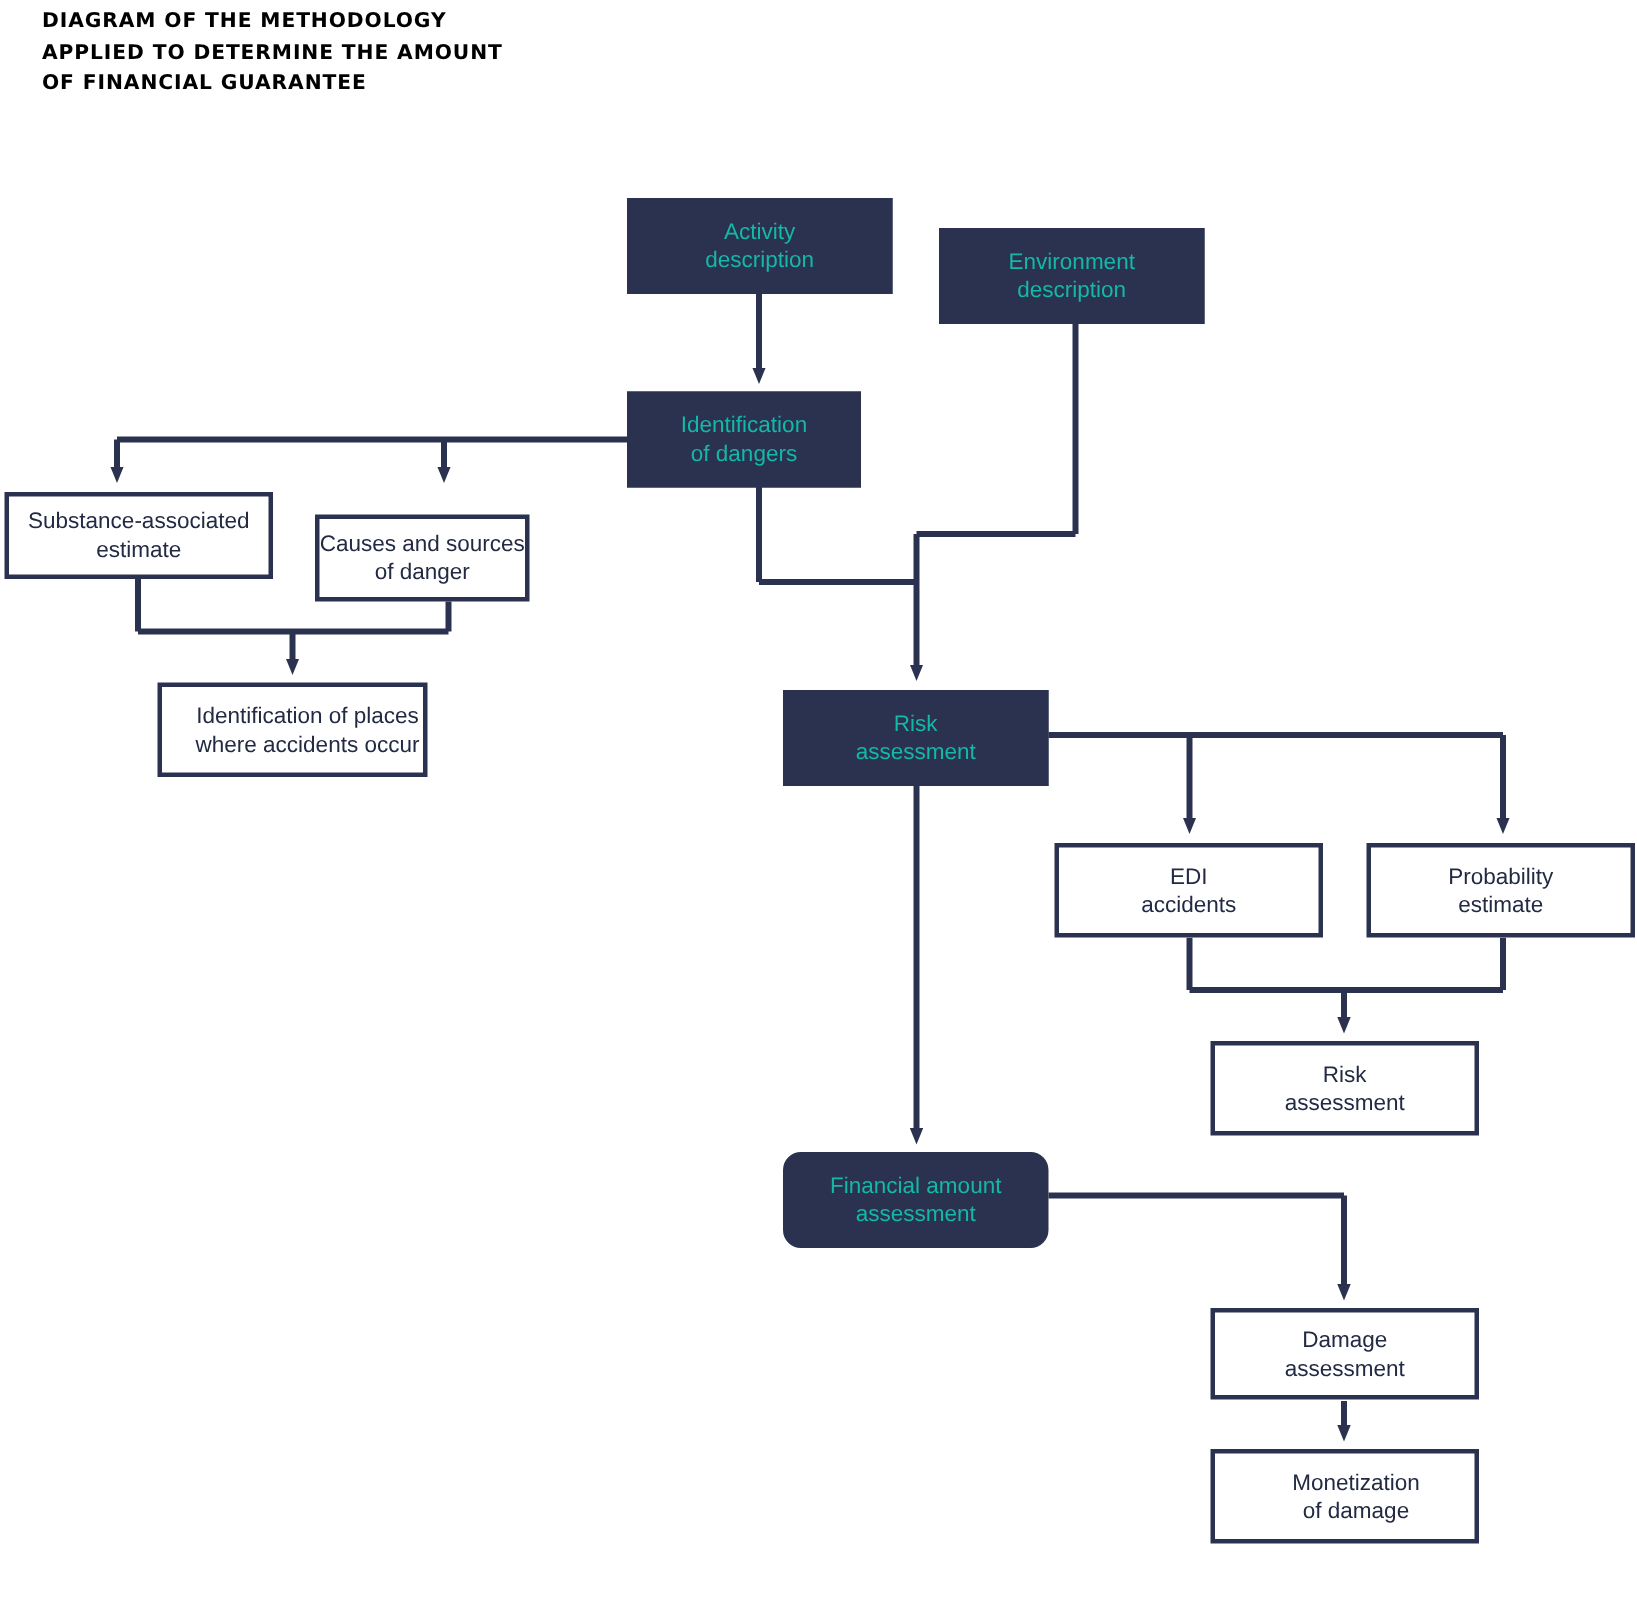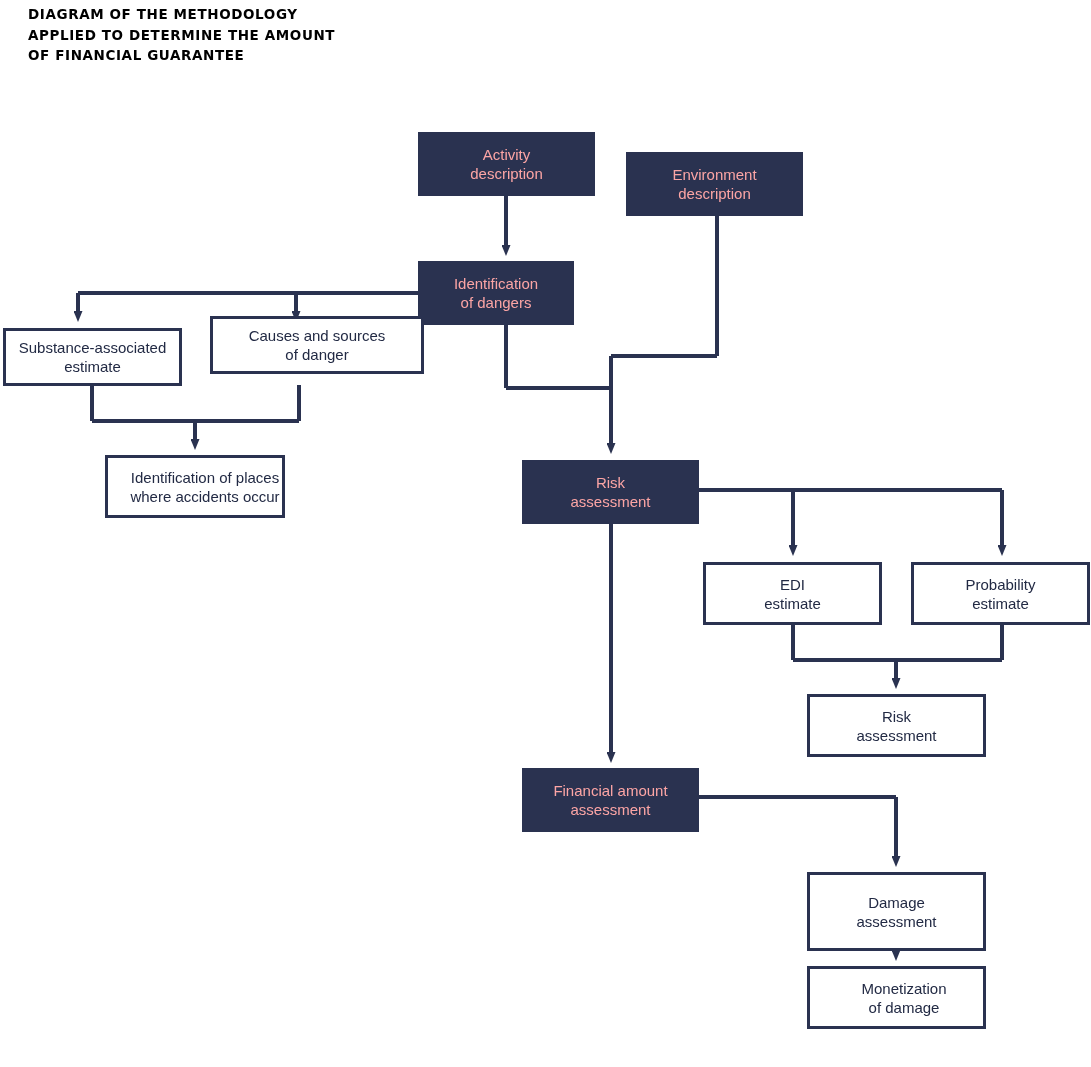--- a/index.html
+++ b/index.html
@@ -40,21 +40,21 @@
     justify-content: center;
     text-align: center;
     font-family: "Liberation Sans", sans-serif;
     font-size: 15px;
     line-height: 19px;
     white-space: pre-line;
     z-index: 3;
   }
   .node.filled {
     background: #2a3250;
-    color: #fca5a5;
+    color: #14b8a6;
     border: 1px solid #2a3250;
   }
   .node.outlined {
     background: #ffffff;
     color: #222a44;
     border: 3px solid #2a3250;
   }
   .edge-svg {
     position: absolute;
     left: 0;
@@ -125,40 +125,40 @@
 
   <div class="node filled" style="left:626px; top:132px; width:177px; height:64px;margin-top:20px;">Environment
 description</div>
 
   <div class="node filled" style="left:418px; top:261px; width:156px; height:64px;">Identification
 of dangers</div>
 
   <div class="node outlined" style="left:3px; top:328px; width:179px; height:58px;">Substance-associated
 estimate</div>
 
-  <div class="node outlined" style="left:210px; top:316px; width:214px; height:58px;">Causes and sources
+  <div class="node outlined" style="left:210px; top:343px; width:143px; height:58px;">Causes and sources
 of danger</div>
 
   <div class="node outlined" style="left:105px; top:455px; width:180px; height:63px;padding-left:20px;">Identification of places
 where accidents occur</div>
 
   <div class="node filled" style="left:522px; top:460px; width:177px; height:64px;">Risk
 assessment</div>
 
   <div class="node outlined" style="left:703px; top:562px; width:179px; height:63px;">EDI
-estimate</div>
+accidents</div>
 
   <div class="node outlined" style="left:911px; top:562px; width:179px; height:63px;">Probability
 estimate</div>
 
   <div class="node outlined" style="left:807px; top:694px; width:179px; height:63px;">Risk
 assessment</div>
 
-  <div class="node filled" style="left:522px; top:768px; width:177px; height:64px;">Financial amount
+  <div class="node filled" style="left:522px; top:768px; width:177px; height:64px;border-radius:12px;">Financial amount
 assessment</div>
 
-  <div class="node outlined" style="left:807px; top:872px; width:179px; height:79px;">Damage
+  <div class="node outlined" style="left:807px; top:872px; width:179px; height:61px;">Damage
 assessment</div>
 
   <div class="node outlined" style="left:807px; top:966px; width:179px; height:63px;padding-left:15px;">Monetization
 of damage</div>
 
 </div>
 
 </body></html>

